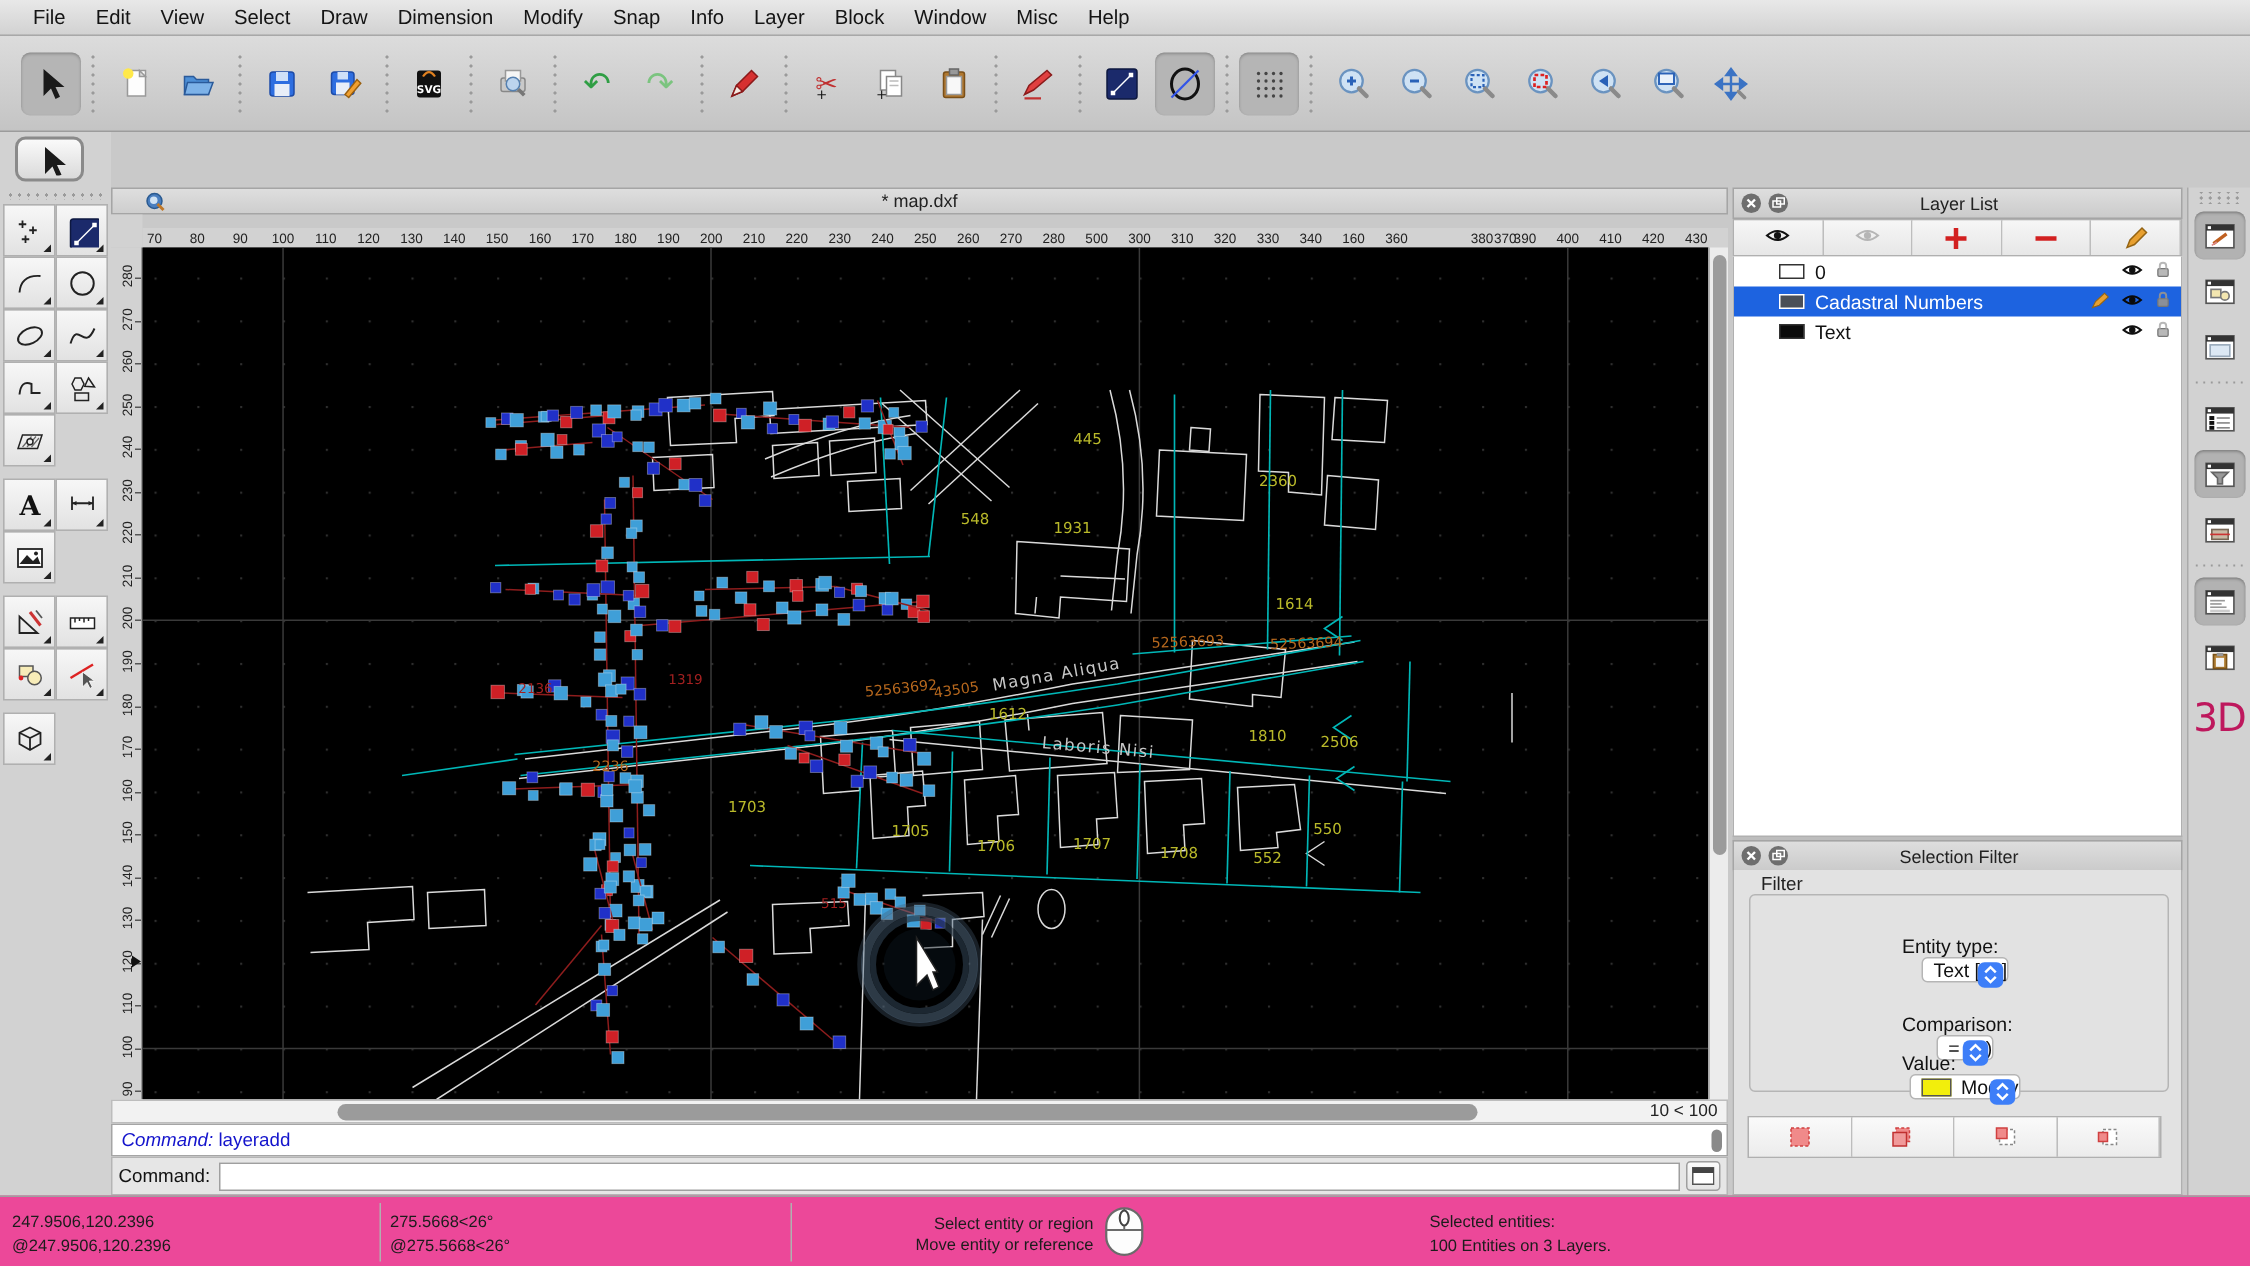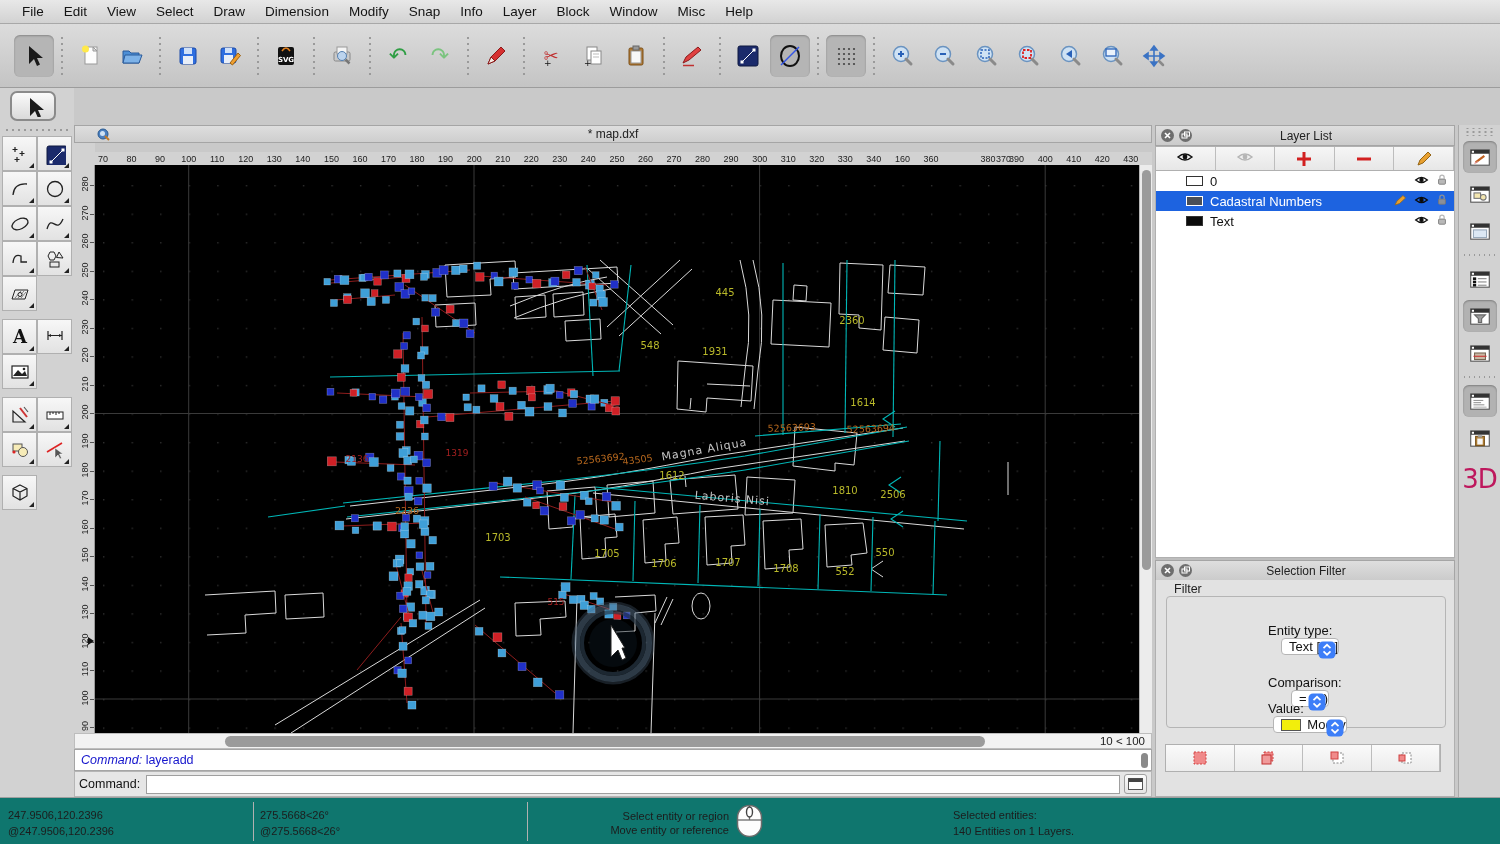--- a/index.html
+++ b/index.html
@@ -102,21 +102,21 @@
 
   
   #right-toolbar { position:absolute; left:1458px; top:125px; width:42px; height:672px; background:#d2d2d2; border-left:1px solid #aaa; }
   .rt-dots { height:8px; margin:3px 6px; background-image:radial-gradient(circle,#9a9a9a 1px,transparent 1.2px); background-size:6px 4px; background-position:center; }
   .rt-btn { width:34px; height:32px; margin:5px auto; border-radius:6px; display:flex; align-items:center; justify-content:center; }
   .rt-btn.pressed { background:#b2b2b2; box-shadow:inset 0 1px 2px rgba(0,0,0,.3); }
   .rt-sep { height:6px; margin:2px 4px; background-image:radial-gradient(circle,#9a9a9a .8px,transparent 1px); background-size:5px 4px; background-position:center; }
   #rt-3d { text-align:center; font-size:26px; color:#be185d; font-weight:400; letter-spacing:-1px; margin-top:10px; font-family:"DejaVu Sans",sans-serif; }
 
   
-  #statusbar { position:absolute; left:0; top:797px; width:1500px; height:47px; background:#0f766e; border-top:1px solid #9f9f9f;
+  #statusbar { position:absolute; left:0; top:797px; width:1500px; height:47px; background:#ec4899; border-top:1px solid #9f9f9f;
     font-size:11px; color:#1c1c1c; }
   .sb-sep { position:absolute; top:4px; width:1px; height:39px; background:#b0b0b0; }
   .sb-line { position:absolute; white-space:nowrap; }
 </style>
 </head>
 <body>
 
 <div id="menubar">
     <div class="menu-item">File</div>
     <div class="menu-item">Edit</div>
@@ -523,21 +523,21 @@
     <span class="rlabel" style="left: 493.35px;">240</span>
     <span class="rtick" style="left: 493.35px;"></span>
     <span class="rlabel" style="left: 521.9px;">250</span>
     <span class="rtick" style="left: 521.9px;"></span>
     <span class="rlabel" style="left: 550.45px;">260</span>
     <span class="rtick" style="left: 550.45px;"></span>
     <span class="rlabel" style="left: 579px;">270</span>
     <span class="rtick" style="left: 579px;"></span>
     <span class="rlabel" style="left: 607.55px;">280</span>
     <span class="rtick" style="left: 607.55px;"></span>
-    <span class="rlabel" style="left: 636.1px;">290</span>
+    <span class="rlabel" style="left: 636.1px;">500</span>
     <span class="rtick" style="left: 636.1px;"></span>
     <span class="rlabel" style="left: 664.65px;">300</span>
     <span class="rtick" style="left: 664.65px;"></span>
     <span class="rlabel" style="left: 693.2px;">310</span>
     <span class="rtick" style="left: 693.2px;"></span>
     <span class="rlabel" style="left: 721.75px;">320</span>
     <span class="rtick" style="left: 721.75px;"></span>
     <span class="rlabel" style="left: 750.3px;">330</span>
     <span class="rtick" style="left: 750.3px;"></span>
     <span class="rlabel" style="left: 778.85px;">340</span>
@@ -1261,14 +1261,14 @@
   <div class="sb-sep" style="left:527px;"></div>
   <div class="sb-line" style="left:590px;top:12px;width:139px;text-align:right;">Select entity or region</div>
   <div class="sb-line" style="left:590px;top:26px;width:139px;text-align:right;">Move entity or reference</div>
   <svg style="position:absolute;left:736px;top:6px;" width="27" height="34" viewBox="0 0 27 34">
     <rect x="1.5" y="1.5" width="24" height="31" rx="12" fill="#fdfdfd" stroke="#6b6b6b" stroke-width="1.5"></rect>
     <line x1="1.5" y1="16" x2="25.5" y2="16" stroke="#6b6b6b" stroke-width="1.3"></line>
     <line x1="13.5" y1="2" x2="13.5" y2="16" stroke="#6b6b6b" stroke-width="1.3"></line>
     <ellipse cx="13.5" cy="8" rx="3" ry="5" fill="#fff" stroke="#444" stroke-width="1.4"></ellipse>
   </svg>
   <div class="sb-line" style="left:953px;top:11px;">Selected entities:</div>
-  <div class="sb-line" style="left:953px;top:27px;">140 Entities on 1 Layers.</div>
+  <div class="sb-line" style="left:953px;top:27px;">100 Entities on 3 Layers.</div>
 </div>
 
 </body></html>

